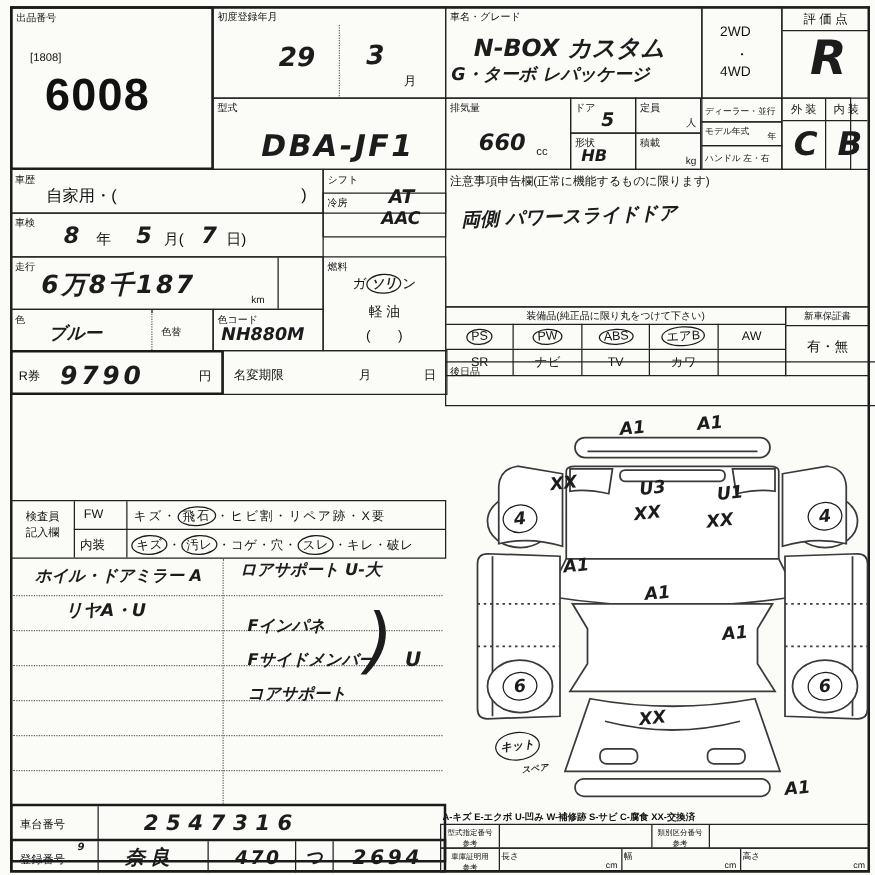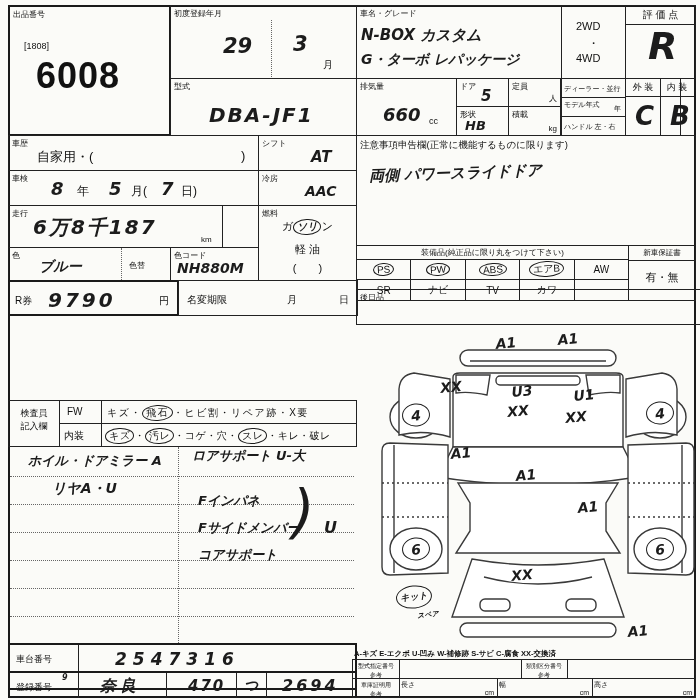--- a/index.html
+++ b/index.html
@@ -36,38 +36,38 @@
   <div class="cell" style="left:170px;top:5px;width:187px;height:74px">
     <span class="lbl">初度登録年月</span>
     <div class="dotv" style="left:100px;top:14px;height:59px"></div>
     <span class="hw" style="left:52px;top:28px;font-size:21px">29</span>
     <span class="hw" style="left:122px;top:26px;font-size:21px">3</span>
     <span class="p" style="left:152px;top:52px;font-size:10px">月</span>
   </div>
 
   <div class="cell" style="left:356px;top:5px;width:206px;height:74px">
     <span class="lbl">車名・グレード</span>
-    <span class="hw" style="left:4px;top:20px;font-size:15px">N-BOX  カスタム</span>
+    <span class="hw" style="left:22px;top:20px;font-size:19px">N-BOX  カスタム</span>
     <span class="hw" style="left:4px;top:45px;font-size:14px">G・ターボ レパッケージ</span>
   </div>
 
   <div class="cell" style="left:561px;top:5px;width:65px;height:74px;text-align:center">
     <span class="p" style="left:14px;top:14px;font-size:11px">2WD</span>
     <span class="p" style="left:26px;top:30px;font-size:11px">・</span>
     <span class="p" style="left:14px;top:46px;font-size:11px">4WD</span>
   </div>
 
   <div class="cell" style="left:625px;top:5px;width:71px;height:74px">
     <div class="p" style="left:0;top:0;width:69px;text-align:center;font-size:10px;border-bottom:1.2px solid #222;padding:2px 0">評 価 点</div>
     <span class="hw" style="left:22px;top:18px;font-size:38px">R</span>
   </div>
 
   <div class="cell" style="left:170px;top:78px;width:187px;height:58px">
     <span class="lbl">型式</span>
-    <span class="hw" style="left:38px;top:24px;font-size:20px;letter-spacing:2px">DBA-JF1</span>
+    <span class="hw" style="left:38px;top:24px;font-size:24px;letter-spacing:2px">DBA-JF1</span>
   </div>
 
   <div class="cell" style="left:356px;top:78px;width:101px;height:58px">
     <span class="lbl">排気量</span>
     <span class="hw" style="left:26px;top:25px;font-size:18px">660</span>
     <span class="p" style="left:72px;top:37px;font-size:9px">cc</span>
   </div>
 
   <div class="cell" style="left:456px;top:78px;width:53px;height:29px">
     <span class="lbl">ドア</span>
@@ -117,21 +117,21 @@
 
   <div class="cell" style="left:8px;top:170px;width:251px;height:36px">
     <span class="lbl">車検</span>
     <span class="hw" style="left:42px;top:7px;font-size:18px">8</span>
     <span class="p" style="left:68px;top:12px;font-size:12px">年</span>
     <span class="hw" style="left:100px;top:7px;font-size:18px">5</span>
     <span class="p" style="left:122px;top:12px;font-size:12px">月(</span>
     <span class="hw" style="left:152px;top:7px;font-size:18px">7</span>
     <span class="p" style="left:172px;top:12px;font-size:12px">日)</span>
   </div>
-  <div class="cell" style="left:258px;top:170px;width:99px;height:36px">
+  <div class="cell" style="left:258px;top:154px;width:99px;height:36px">
     <span class="lbl">冷房</span>
     <span class="hw" style="left:46px;top:12px;font-size:14px">AAC</span>
   </div>
 
   <div class="cell" style="left:8px;top:205px;width:251px;height:43px">
     <span class="lbl">走行</span>
     <span class="hw" style="left:24px;top:8px;font-size:20px;letter-spacing:2px">6万8千187</span>
     <span class="p" style="left:192px;bottom:3px;font-size:8px">km</span>
     <div style="position:absolute;left:213px;top:0;height:41px;border-left:1.2px solid #222"></div>
   </div>

